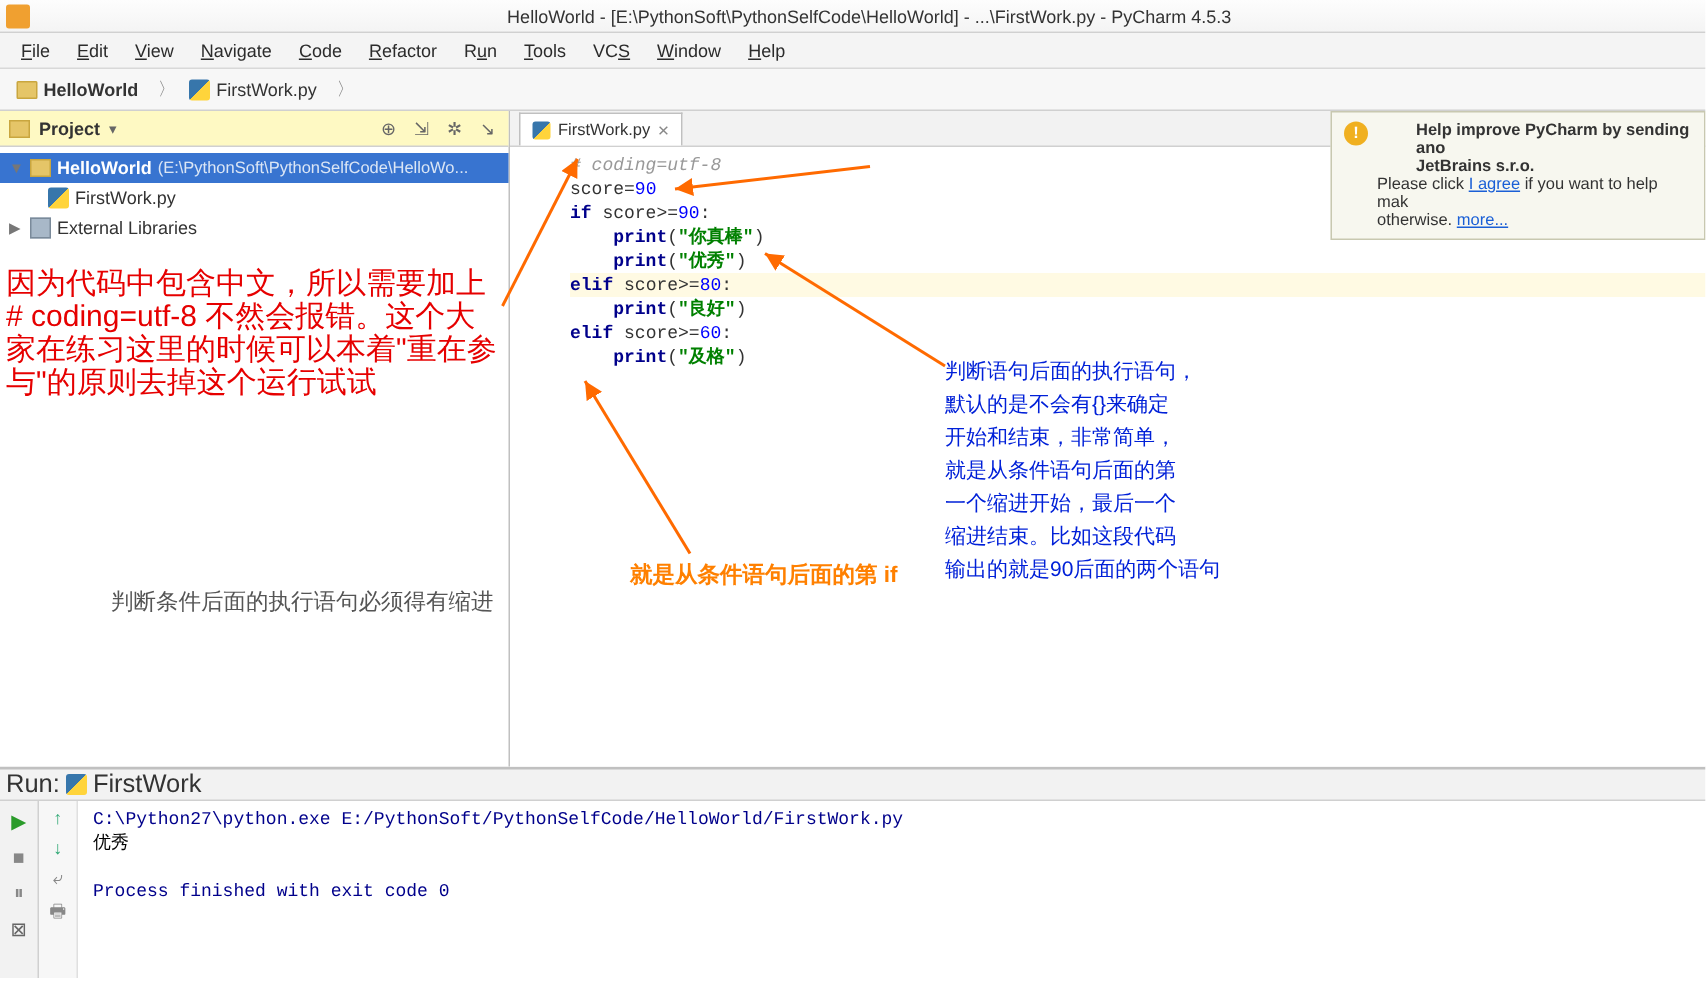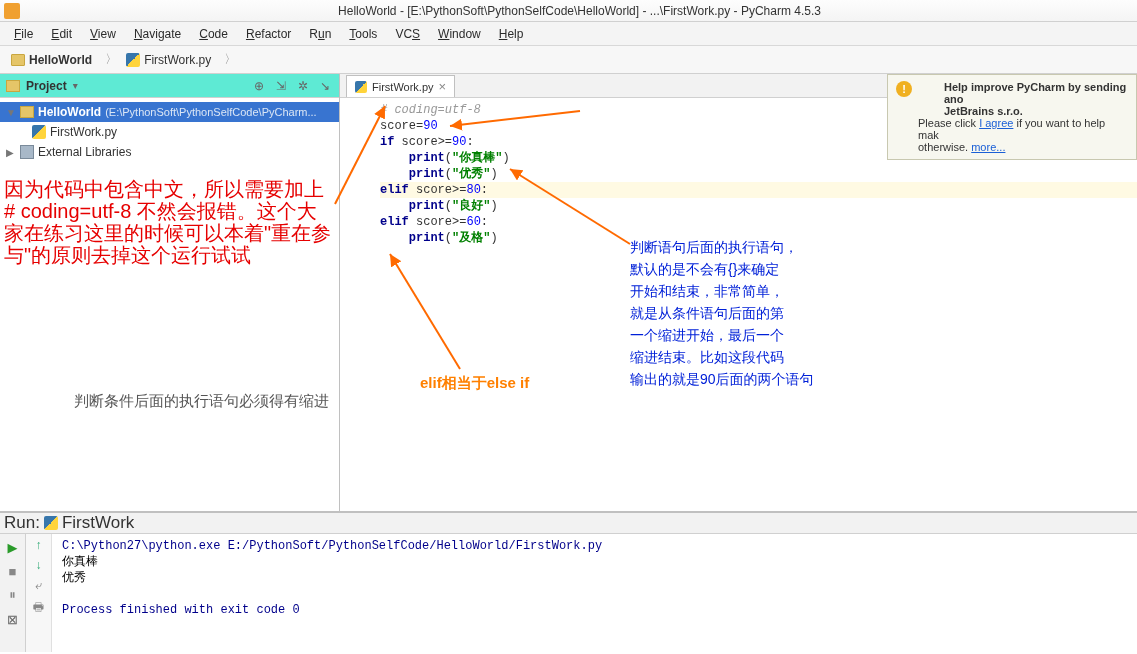--- a/index.html
+++ b/index.html
@@ -10,21 +10,21 @@
 .menu-bar{height:24px;background:#f4f4f4;border-bottom:1px solid #d8d8d8;display:flex;align-items:center;padding-left:6px;gap:2px;}
 .menu-bar span{padding:3px 8px;cursor:default;color:#2b2b2b;}
 .menu-bar span u{text-decoration:underline;}
 .breadcrumb-bar{height:28px;background:#f7f7f7;border-bottom:1px solid #d0d0d0;display:flex;align-items:center;padding-left:6px;gap:2px;}
 .crumb{display:flex;align-items:center;gap:4px;padding:2px 8px 2px 4px;border:1px solid transparent;cursor:default;}
 .crumb .fld{width:14px;height:12px;background:#e5c568;border:1px solid #c9a63f;border-radius:1px;}
 .crumb .py{width:14px;height:14px;background:linear-gradient(135deg,#3776ab 50%,#ffd43b 50%);border-radius:2px;}
 .chev{color:#888;margin:0 2px;}
 .main{display:flex;height:438px;border-bottom:1px solid #c0c0c0;}
 .project-panel{width:340px;background:#fff;border-right:1px solid #c0c0c0;display:flex;flex-direction:column;position:relative;}
-.panel-hdr{height:24px;background:#5eead4;border-bottom:1px solid #d0d0d0;display:flex;align-items:center;padding:0 6px;gap:6px;}
+.panel-hdr{height:24px;background:#fef9c3;border-bottom:1px solid #d0d0d0;display:flex;align-items:center;padding:0 6px;gap:6px;}
 .panel-hdr .fld{width:14px;height:12px;background:#e5c568;border:1px solid #c9a63f;}
 .panel-hdr .title{font-weight:bold;flex:0 0 auto;}
 .panel-hdr .spacer{flex:1;}
 .panel-hdr .hicon{width:16px;height:16px;display:flex;align-items:center;justify-content:center;color:#666;cursor:pointer;}
 .tree{padding:4px 0;font-size:12px;}
 .tree-row{display:flex;align-items:center;height:20px;padding-left:6px;gap:4px;cursor:default;}
 .tree-row.sel{background:#3874d0;color:#fff;}
 .tree-row .arr{width:10px;color:#777;font-size:10px;}
 .tree-row .fld{width:14px;height:12px;background:#e5c568;border:1px solid #c9a63f;}
 .tree-row .py{width:14px;height:14px;background:linear-gradient(135deg,#3776ab 50%,#ffd43b 50%);border-radius:2px;}
@@ -109,21 +109,21 @@
       <div class="hicon">⊕</div>
       <div class="hicon">⇲</div>
       <div class="hicon">✲</div>
       <div class="hicon">↘</div>
     </div>
     <div class="tree">
       <div class="tree-row sel">
         <span class="arr">▼</span>
         <div class="fld"></div>
         <b>HelloWorld</b>
-        <span class="path">(E:\PythonSoft\PythonSelfCode\PyCharm...</span>
+        <span class="path">(E:\PythonSoft\PythonSelfCode\HelloWo...</span>
       </div>
       <div class="tree-row" style="padding-left:32px">
         <div class="py"></div>
         <span>FirstWork.py</span>
       </div>
       <div class="tree-row">
         <span class="arr">▶</span>
         <div class="lib"></div>
         <span>External Libraries</span>
       </div>
@@ -153,21 +153,21 @@
 
 
     <div class="blue-note" style="left:290px;top:162px;white-space:pre-line;">判断语句后面的执行语句，
 默认的是不会有{}来确定
 开始和结束，非常简单，
 就是从条件语句后面的第
 一个缩进开始，最后一个
 缩进结束。比如这段代码
 输出的就是90后面的两个语句</div>
 
-    <div class="orange-note" style="left:80px;top:300px;">elif相当于else if</div>
+    <div class="orange-note" style="left:80px;top:300px;">就是从条件语句后面的第 if</div>
 
     <svg class="arrow" style="left:-10px;top:20px;width:90px;height:120px">
         <defs>
           <marker id="ar" markerWidth="8" markerHeight="8" refX="6" refY="3" orient="auto">
             <path d="M0,0 L6,3 L0,6 Z" fill="#ff6a00"></path>
           </marker>
         </defs>
         <line x1="5" y1="110" x2="55" y2="12" stroke="#ff6a00" stroke-width="2" marker-end="url(#ar)"></line>
       </svg>
     <svg class="arrow" style="left:100px;top:32px;width:150px;height:30px">
@@ -199,18 +199,17 @@
     <div class="tb" style="color:#666">⊠</div>
   </div>
   <div class="con-tools2">
     <div class="tb" style="color:#3a7">↑</div>
     <div class="tb" style="color:#3a7">↓</div>
     <div class="tb" style="color:#888">⤶</div>
     <div class="tb" style="color:#888">🖶</div>
   </div>
   <div class="con-out">
     <div>C:\Python27\python.exe E:/PythonSoft/PythonSelfCode/HelloWorld/FirstWork.py</div>
-    <div style="color:#000">你真棒</div>
     <div style="color:#000">优秀</div>
     <br>
     <div>Process finished with exit code 0</div>
   </div>
 </div>
 
 </body></html>

